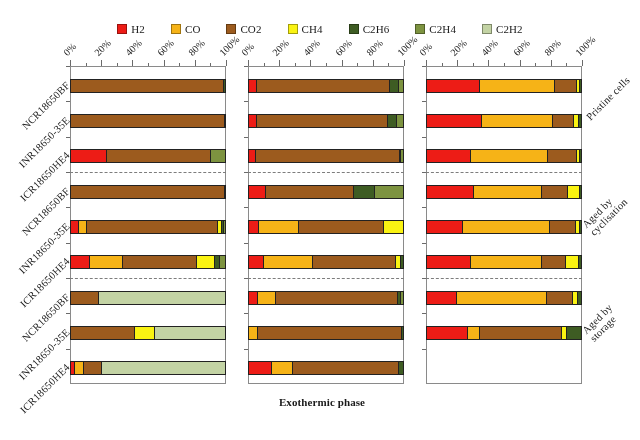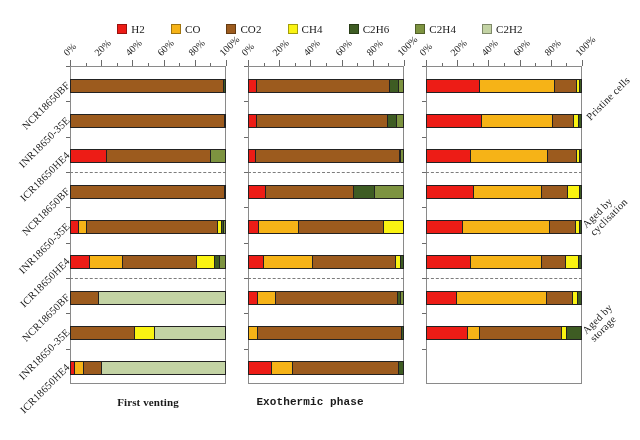--- a/index.html
+++ b/index.html
@@ -394,22 +394,21 @@
       </div>
       <div class="bar" style="top: 260px; width: 100%;">
         <div class="seg" title="INR18650-35E · H2 26%" style="width: 26%; background: rgb(237, 28, 22);"></div>
         <div class="seg" title="INR18650-35E · CO 8%" style="width: 8%; background: rgb(246, 179, 23);"></div>
         <div class="seg" title="INR18650-35E · CO2 53%" style="width: 53%; background: rgb(156, 91, 30);"></div>
         <div class="seg" title="INR18650-35E · CH4 3%" style="width: 3%; background: rgb(250, 243, 18);"></div>
         <div class="seg" title="INR18650-35E · C2H6 10%" style="width: 10%; background: rgb(62, 92, 35);"></div>
       </div>
     </div>
 
-<div class="caption" style="left: 70px; width: 156px;">First venting</div>
-    <div class="caption" style="left: 232px; width: 156px; font-family: Liberation Mono, monospace;">Exothermic phase</div>
+    <div class="caption" style="left: 244px; width: 156px;">Exothermic phase</div>
     <div class="ylab" style="left: 0px; width: 68px; top: 77.6667px;">NCR18650BF</div>
     <div class="ylab" style="left: 0px; width: 68px; top: 113px;">INR18650-35E</div>
     <div class="ylab" style="left: 0px; width: 68px; top: 148.333px;">ICR18650HE4</div>
     <div class="ylab" style="left: 0px; width: 68px; top: 183.667px;">NCR18650BF</div>
     <div class="ylab" style="left: 0px; width: 68px; top: 219px;">INR18650-35E</div>
     <div class="ylab" style="left: 0px; width: 68px; top: 254.333px;">ICR18650HE4</div>
     <div class="ylab" style="left: 0px; width: 68px; top: 289.667px;">NCR18650BF</div>
     <div class="ylab" style="left: 0px; width: 68px; top: 325px;">INR18650-35E</div>
     <div class="ylab" style="left: 0px; width: 68px; top: 360.333px;">ICR18650HE4</div>
     <div class="glab" style="left: 588px; top: 113px;">Pristine cells</div>

